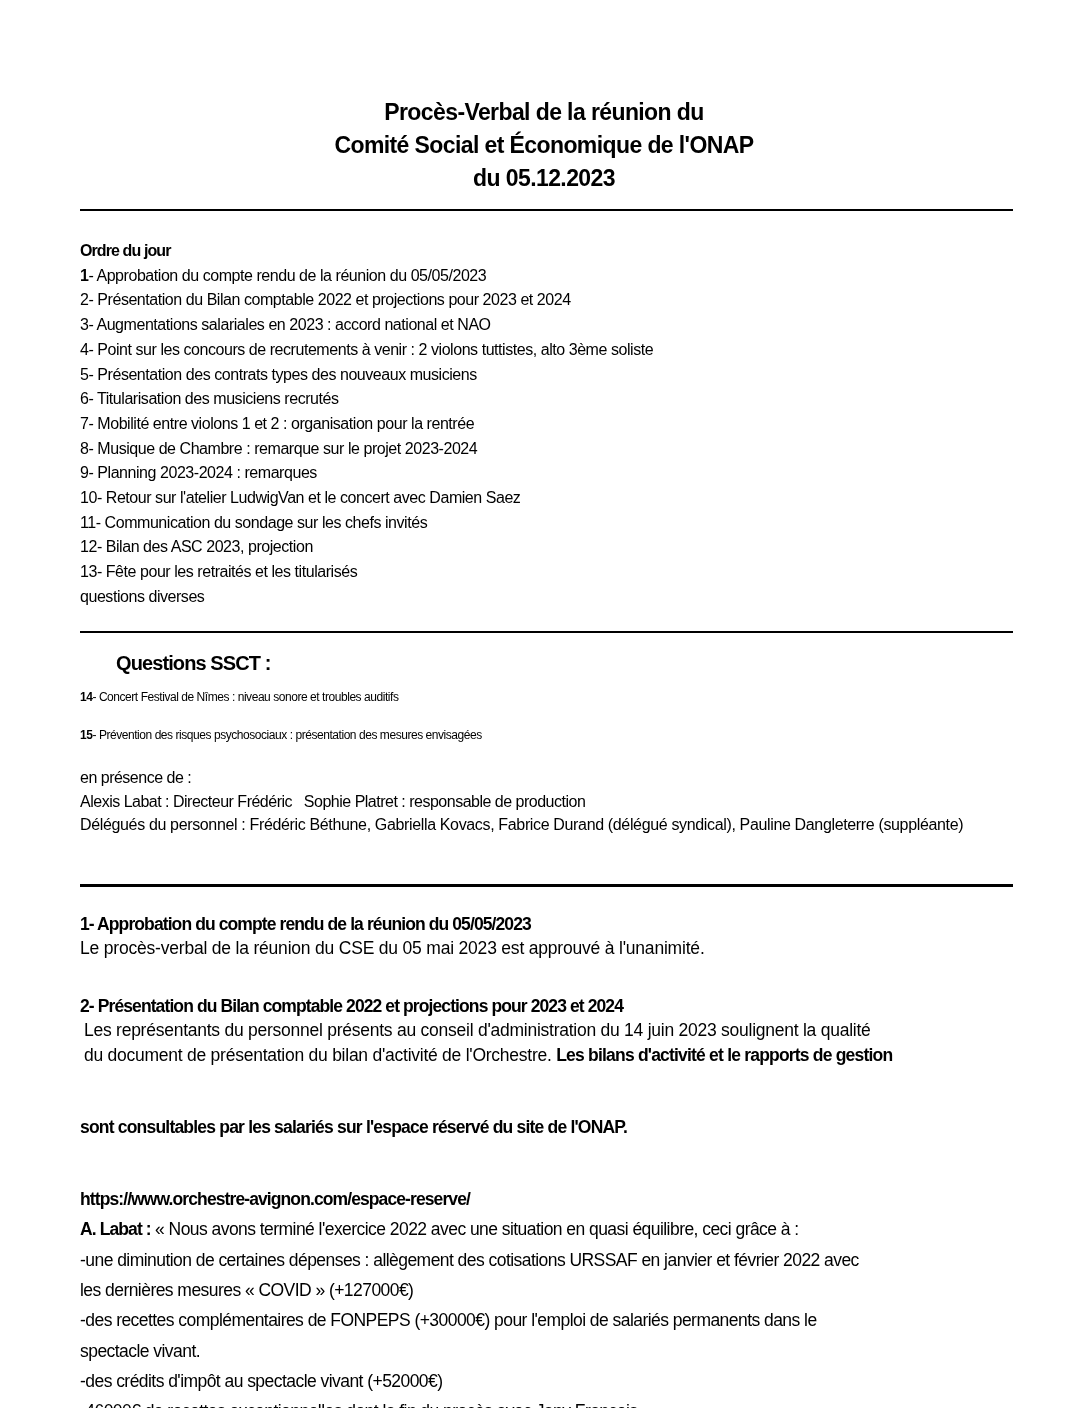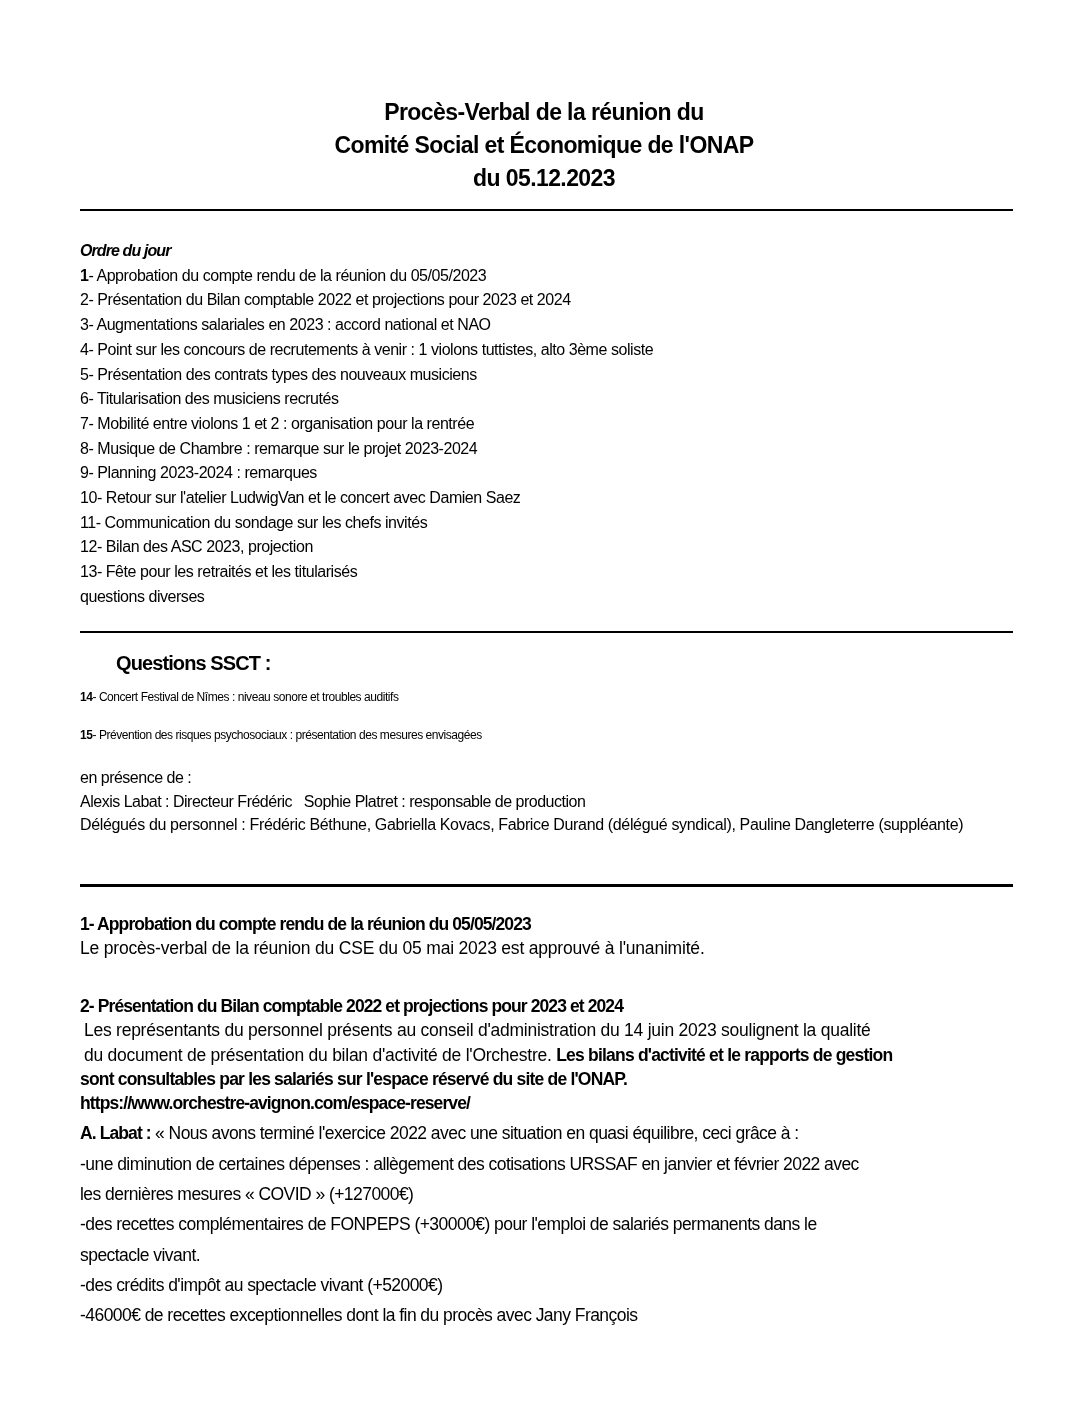--- a/index.html
+++ b/index.html
@@ -47,21 +47,20 @@
       position: absolute;
       left: 80px;
       top: 239px;
       font-size: 16px;
       line-height: 24.7px;
       letter-spacing: -0.45px;
     }
     .agenda .heading {
       font-weight: bold;
       letter-spacing: -0.9px;
-      font-style: italic;
     }
     .agenda .item .num { }
     .agenda .item .num.bold { font-weight: bold; }
 
     .ssct-heading {
       position: absolute;
       left: 116px;
       top: 652px;
       font-size: 20px;
       font-weight: bold;
@@ -112,20 +111,21 @@
       padding-left: 4px;
       letter-spacing: -0.25px;
     }
     .sec2 .para .strong {
       font-weight: bold;
       letter-spacing: -0.8px;
     }
     .sec2 .url {
       font-weight: bold;
       letter-spacing: -0.9px;
+      margin-top: 48px;
     }
     .sec2 .lines div {
       letter-spacing: -0.55px;
       margin-top: 6px;
     }
     .sec2 .lines .speaker {
       font-weight: bold;
       letter-spacing: -0.9px;
     }
   </style>
@@ -140,21 +140,21 @@
     <div>du 05.12.2023</div>
   </div>
 
   <div class="rule r1"></div>
 
   <div class="agenda">
     <div class="heading">Ordre du jour</div>
     <div class="item"><span class="num bold">1</span><span>- Approbation du compte rendu de la réunion du 05/05/2023</span></div>
     <div class="item"><span class="num">2</span><span>- Présentation du Bilan comptable 2022 et projections pour 2023 et 2024</span></div>
     <div class="item"><span class="num">3</span><span>- Augmentations salariales en 2023 : accord national et NAO</span></div>
-    <div class="item"><span class="num">4</span><span>- Point sur les concours de recrutements à venir : 1 violons tuttistes, alto 3ème soliste</span></div>
+    <div class="item"><span class="num">4</span><span>- Point sur les concours de recrutements à venir : 2 violons tuttistes, alto 3ème soliste</span></div>
     <div class="item"><span class="num">5</span><span>- Présentation des contrats types des nouveaux musiciens</span></div>
     <div class="item"><span class="num">6</span><span>- Titularisation des musiciens recrutés</span></div>
     <div class="item"><span class="num">7</span><span>- Mobilité entre violons 1 et 2 : organisation pour la rentrée</span></div>
     <div class="item"><span class="num">8</span><span>- Musique de Chambre : remarque sur le projet 2023-2024</span></div>
     <div class="item"><span class="num">9</span><span>- Planning 2023-2024 : remarques</span></div>
     <div class="item"><span class="num">10</span><span>- Retour sur l'atelier LudwigVan et le concert avec Damien Saez</span></div>
     <div class="item"><span class="num">11</span><span>- Communication du sondage sur les chefs invités</span></div>
     <div class="item"><span class="num">12</span><span>- Bilan des ASC 2023, projection</span></div>
     <div class="item"><span class="num">13</span><span>- Fête pour les retraités et les titularisés</span></div>
     <div class="item">questions diverses</div>

